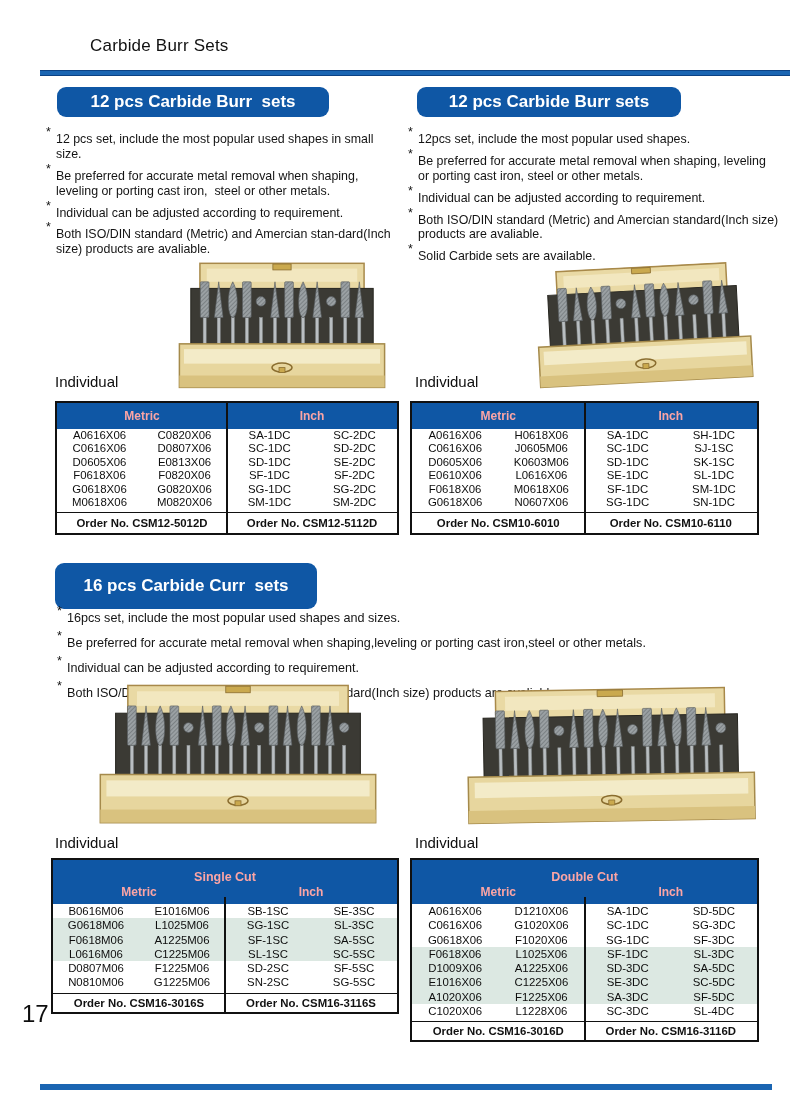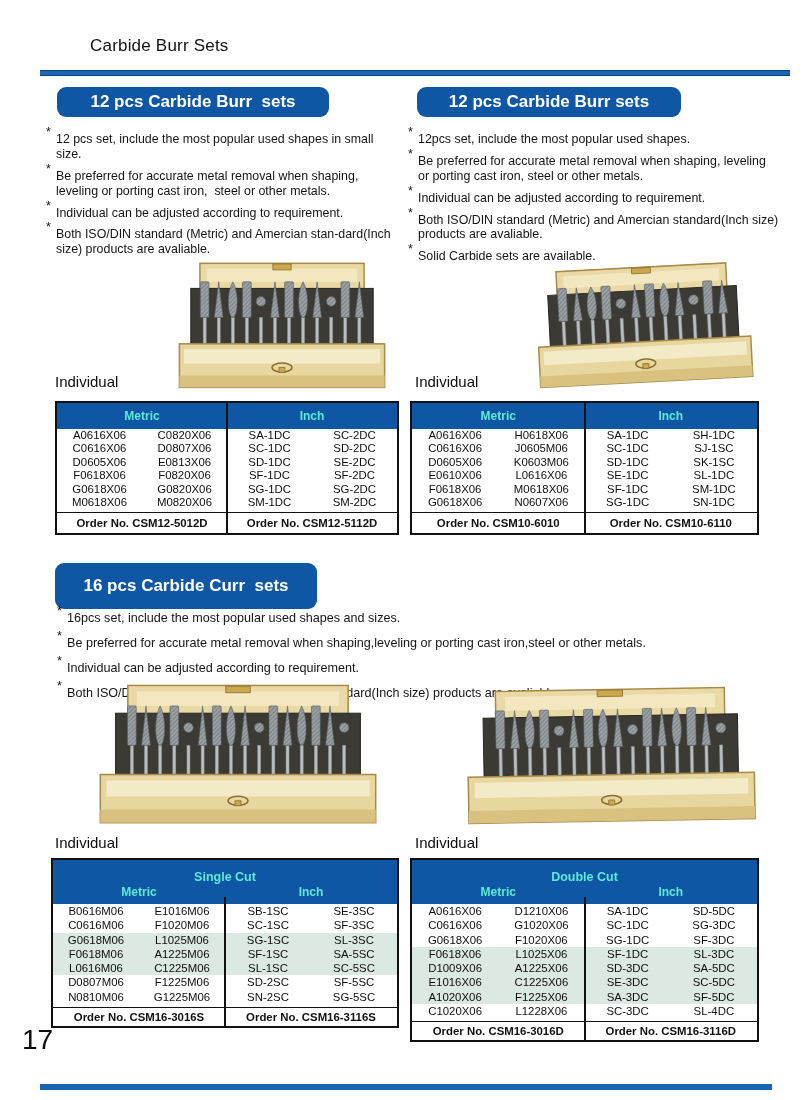--- a/index.html
+++ b/index.html
@@ -47,21 +47,21 @@
   .ind-b{left:415px;top:373px;}
   .ind-c{left:55px;top:834px;}
   .ind-d{left:415px;top:834px;}
 
   .ptable{position:absolute;background:#fff;border:2px solid #111;}
   .table-a{left:55px;top:401px;width:340px;}
   .table-b{left:410px;top:401px;width:345px;}
   .table-c{left:51px;top:858px;width:344px;}
   .table-d{left:410px;top:858px;width:345px;}
 
-  .thead{background:var(--blue);color:#5eead4;font-weight:bold;text-align:center;}
+  .thead{background:var(--blue);color:#fca5a5;font-weight:bold;text-align:center;}
   .t12 .thead{height:26px;display:flex;align-items:center;}
   .t12 .thead .hcell{flex:1;font-size:12px;}
   .t16 .thead{padding:10px 0 4px;}
   .t16 .span-h{font-size:12.5px;line-height:15px;}
   .t16 .sub{display:flex;line-height:15px;}
   .t16 .sub .hcell{flex:1;font-size:12px;}
 
   .tbody{position:relative;}
   .prow{display:flex;}
   .t12 .prow{height:13.4px;line-height:13.4px;}
@@ -71,21 +71,21 @@
 
   .orderrow{display:flex;border-top:1.5px solid #111;font-weight:bold;margin-top:3px;}
   .t12 .orderrow{height:20px;line-height:20px;}
   .t16 .orderrow{height:18px;line-height:18px;}
   .orderrow span{width:50%;text-align:center;font-size:11.4px;}
 
   .vline{position:absolute;left:50%;margin-left:-1px;width:2px;background:#111;}
   .t12 .vline{top:0;bottom:0;}
   .t16 .vline{top:37px;bottom:0;}
 
-  .pageno{position:absolute;left:22px;top:1024px;font-size:28px;color:#0d0d0d;}
+  .pageno{position:absolute;left:22px;top:1000px;font-size:24px;color:#0d0d0d;}
 </style>
 </head>
 <body>
 
 <div id="page">
 
   <div class="title">Carbide Burr Sets</div>
   <div class="rule"></div>
 
   <div class="pill btn-12a">12 pcs Carbide Burr  sets</div>
@@ -444,26 +444,20 @@
         <span class="hcell">Inch</span>
       </div>
     </div>
     <div class="tbody">
         <div class="prow">
           <span class="pcell">B0616M06</span>
           <span class="pcell">E1016M06</span>
           <span class="pcell">SB-1SC</span>
           <span class="pcell">SE-3SC</span>
         </div>
-        <div class="prow">
-          <span class="pcell">C0616M06</span>
-          <span class="pcell">F1020M06</span>
-          <span class="pcell">SC-1SC</span>
-          <span class="pcell">SF-3SC</span>
-        </div>
         <div class="prow shaded">
           <span class="pcell">G0618M06</span>
           <span class="pcell">L1025M06</span>
           <span class="pcell">SG-1SC</span>
           <span class="pcell">SL-3SC</span>
         </div>
         <div class="prow shaded">
           <span class="pcell">F0618M06</span>
           <span class="pcell">A1225M06</span>
           <span class="pcell">SF-1SC</span>

